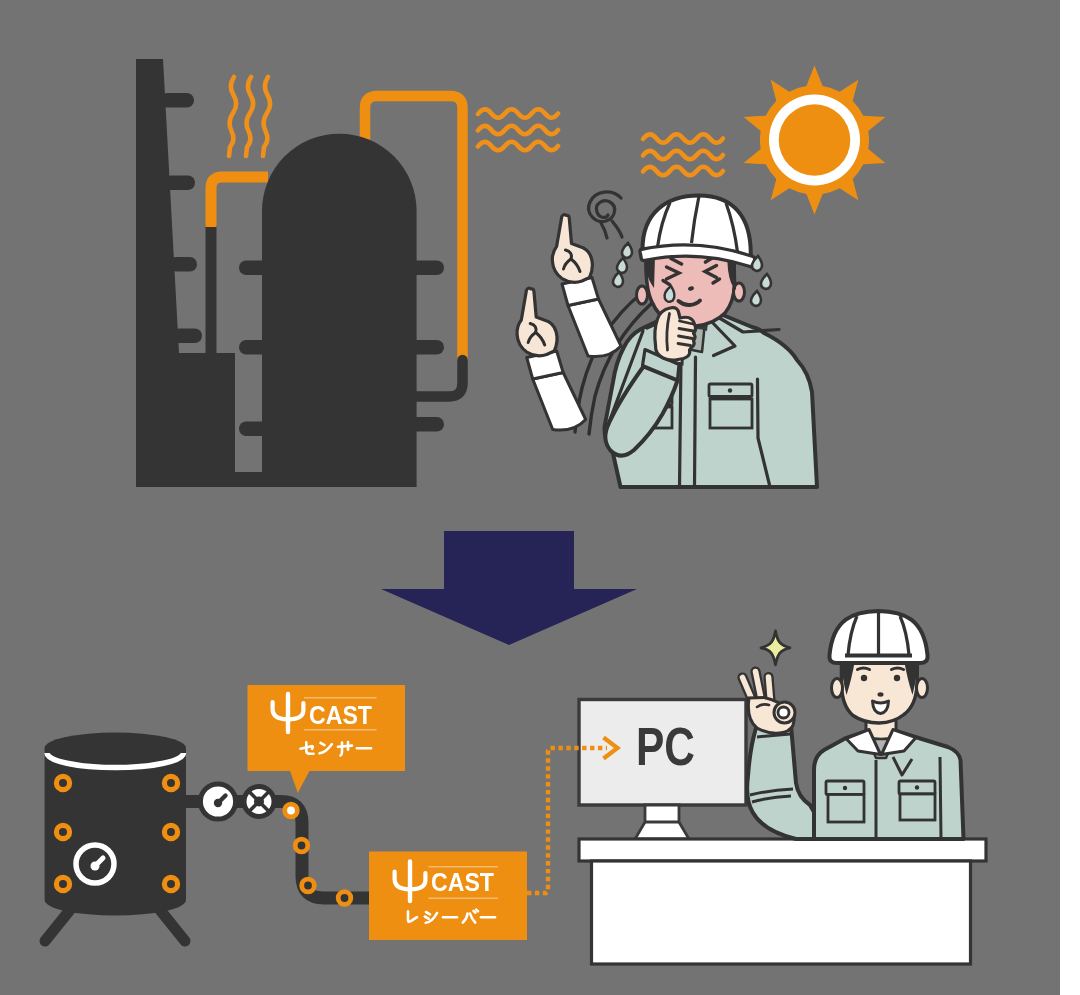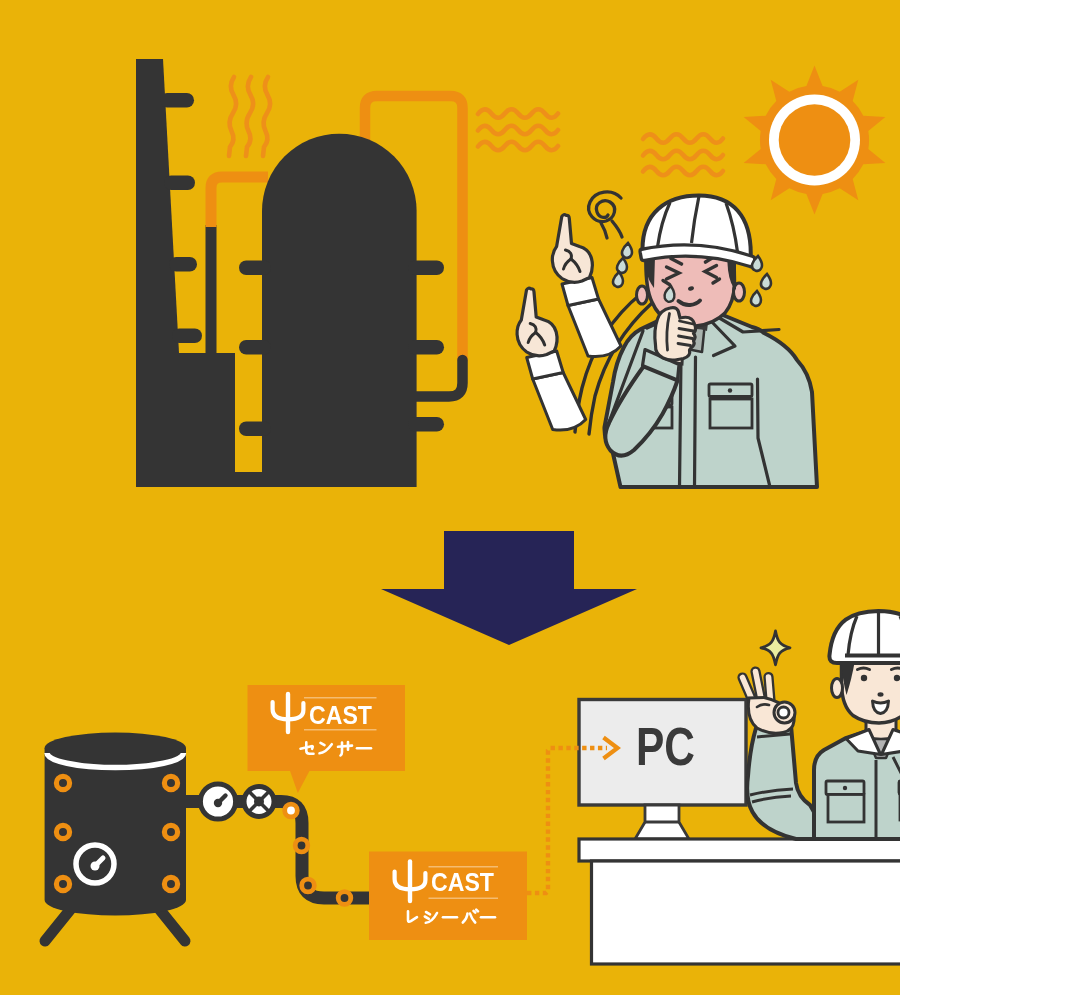--- a/index.html
+++ b/index.html
@@ -1,16 +1,16 @@
 <!DOCTYPE html>
 <html><head>
 <meta charset="utf-8">
 <style>
   html,body{margin:0;padding:0;background:#fff;}
-  #stage{width:900px;height:995px;position:relative;background:#eab308;overflow:hidden;}
+  #stage{width:1060px;height:995px;position:relative;background:#737373;overflow:hidden;}
   svg{position:absolute;top:0;left:0;}
   text{font-family:"Liberation Sans",sans-serif;}
 </style>
 </head>
 <body>
 <div id="stage">
 <svg width="1080" height="995" viewBox="0 0 1080 995">
 
 <path d="M211,353 L211,225" stroke="#343434" stroke-width="11" fill="none"></path>
 <path d="M211,227 L211,188 Q211,177 222,177 L268,177" stroke="#ee8f12" stroke-width="11" fill="none"></path>

